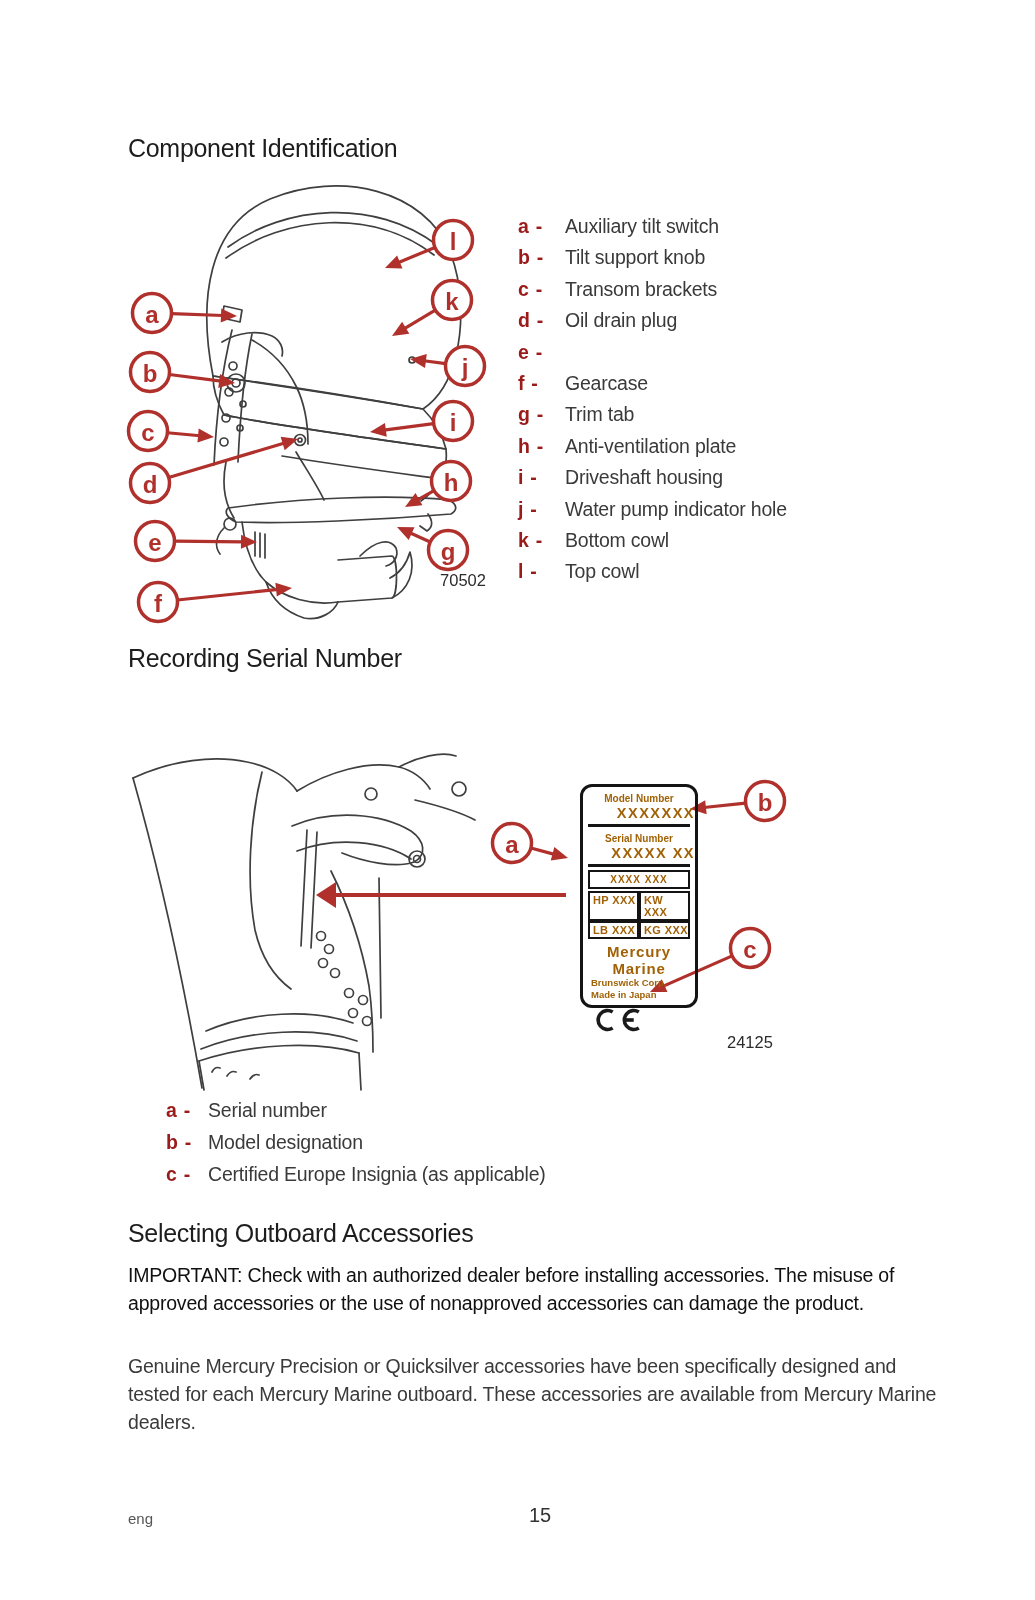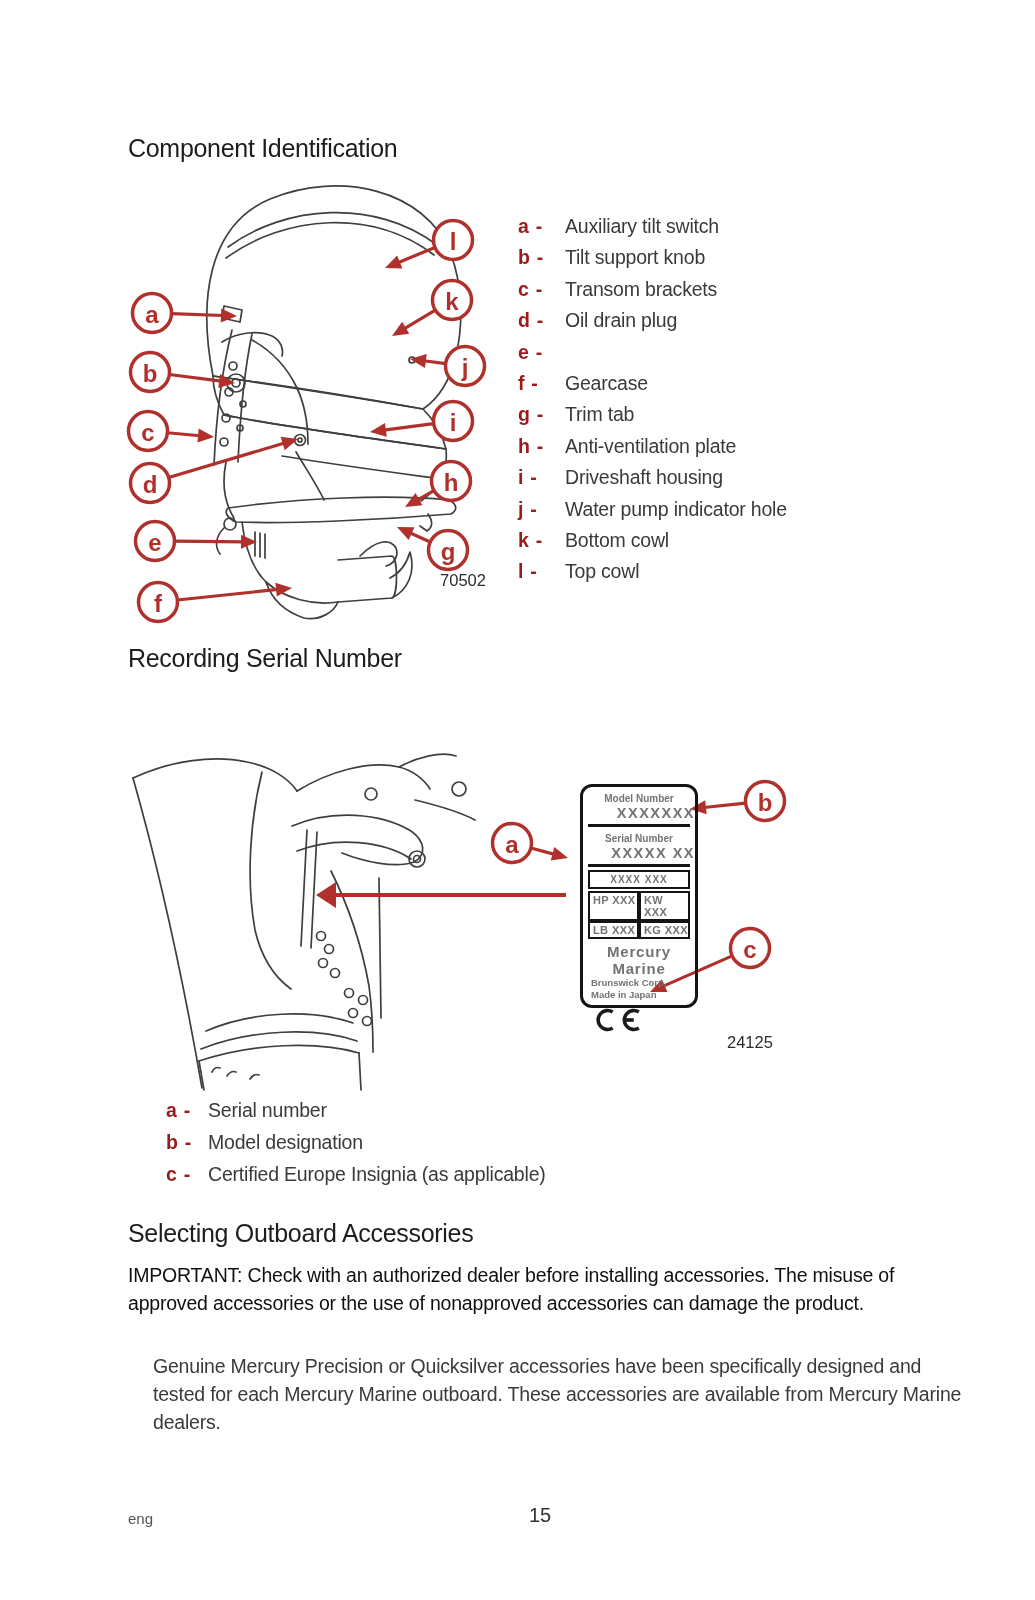--- a/index.html
+++ b/index.html
@@ -10,38 +10,38 @@
 
   .page-title{position:absolute;top:62px;left:0;width:100%;text-align:center;
               font-size:30px;letter-spacing:-0.3px;color:#191919;}
   .sect-h{position:absolute;left:128px;font-size:25px;color:#1d1d1d;letter-spacing:-0.3px;}
   #h-comp{top:134px;} #h-rec{top:644px;} #h-sel{top:1219px;}
 
   .para{position:absolute;left:128px;width:820px;font-size:19.5px;line-height:27px;
         color:#3a3a3a;letter-spacing:-0.2px;}
   #p-rec{top:687px;}
   #p-imp{top:1261px;width:832px;font-weight:normal;color:#101010;line-height:28px;}
-  #p-acc{top:1352px;line-height:28px;margin-left:25px;}
+  #p-acc{top:1352px;line-height:28px;}
 
   .legend{position:absolute;font-size:19.5px;letter-spacing:-0.2px;}
   #legend-1{left:518px;top:211px;}
   #legend-2{left:166px;top:1094px;}
   .lg-row{display:flex;height:31.4px;align-items:baseline;line-height:31.4px;}
   #legend-2 .lg-row{height:32px;line-height:32px;}
   .lg-key{display:flex;gap:7px;width:47px;font-weight:bold;color:var(--legend-red,#9b1a1a);}
   #legend-2 .lg-key{width:42px;}
   .lg-label{color:#3a3a3a;}
 
   .fignum{position:absolute;font-size:16.5px;color:#2c2c2c;}
   #fn1{left:436px;top:571px;width:54px;text-align:center;}
   #fn2{left:727px;top:1033px;}
 
   
   .plate{position:absolute;left:580px;top:784px;width:118px;height:224px;box-sizing:border-box;
-         border:3px solid #141414;border-radius:12px;text-align:center;font-weight:bold;color:#737373;}
+         border:3px solid #141414;border-radius:12px;text-align:center;font-weight:bold;color:#a16207;}
   .pl-label{font-size:10px;margin-top:6px;}
   .pl-value{font-size:14.5px;letter-spacing:1.5px;margin-top:1px;text-align:right;}
   .pl-hr{height:3px;background:#141414;margin:3px 5px 0;}
   .pl-box{border:2px solid #141414;margin:3px 5px 0;font-size:10px;letter-spacing:1px;padding:2px 0;}
   .pl-grid{display:grid;grid-template-columns:1fr 1fr;margin:2px 5px 0;}
   .pl-cell{border:2px solid #141414;font-size:11px;text-align:left;padding:1px 0 1px 3px;letter-spacing:.4px;}
   .pl-brand{font-size:15px;letter-spacing:.8px;margin-top:4px;}
   .pl-corp,.pl-origin{font-size:9.5px;text-align:left;padding-left:8px;line-height:11.5px;}
   .ce{display:block;margin:7px 0 0 10px;}
 

